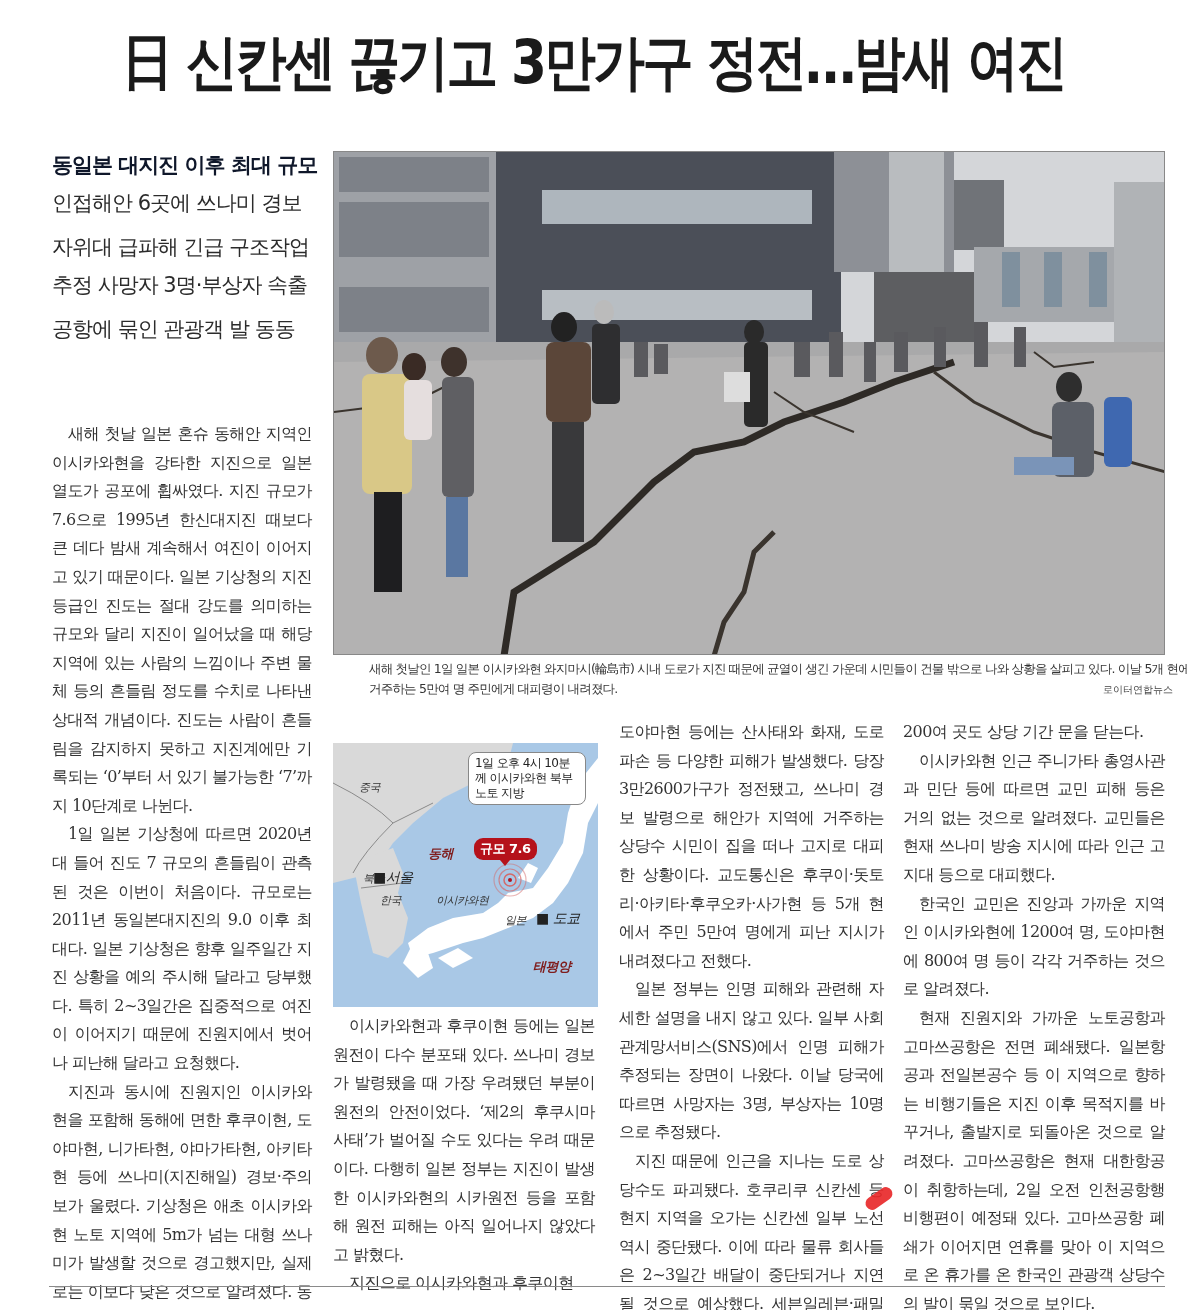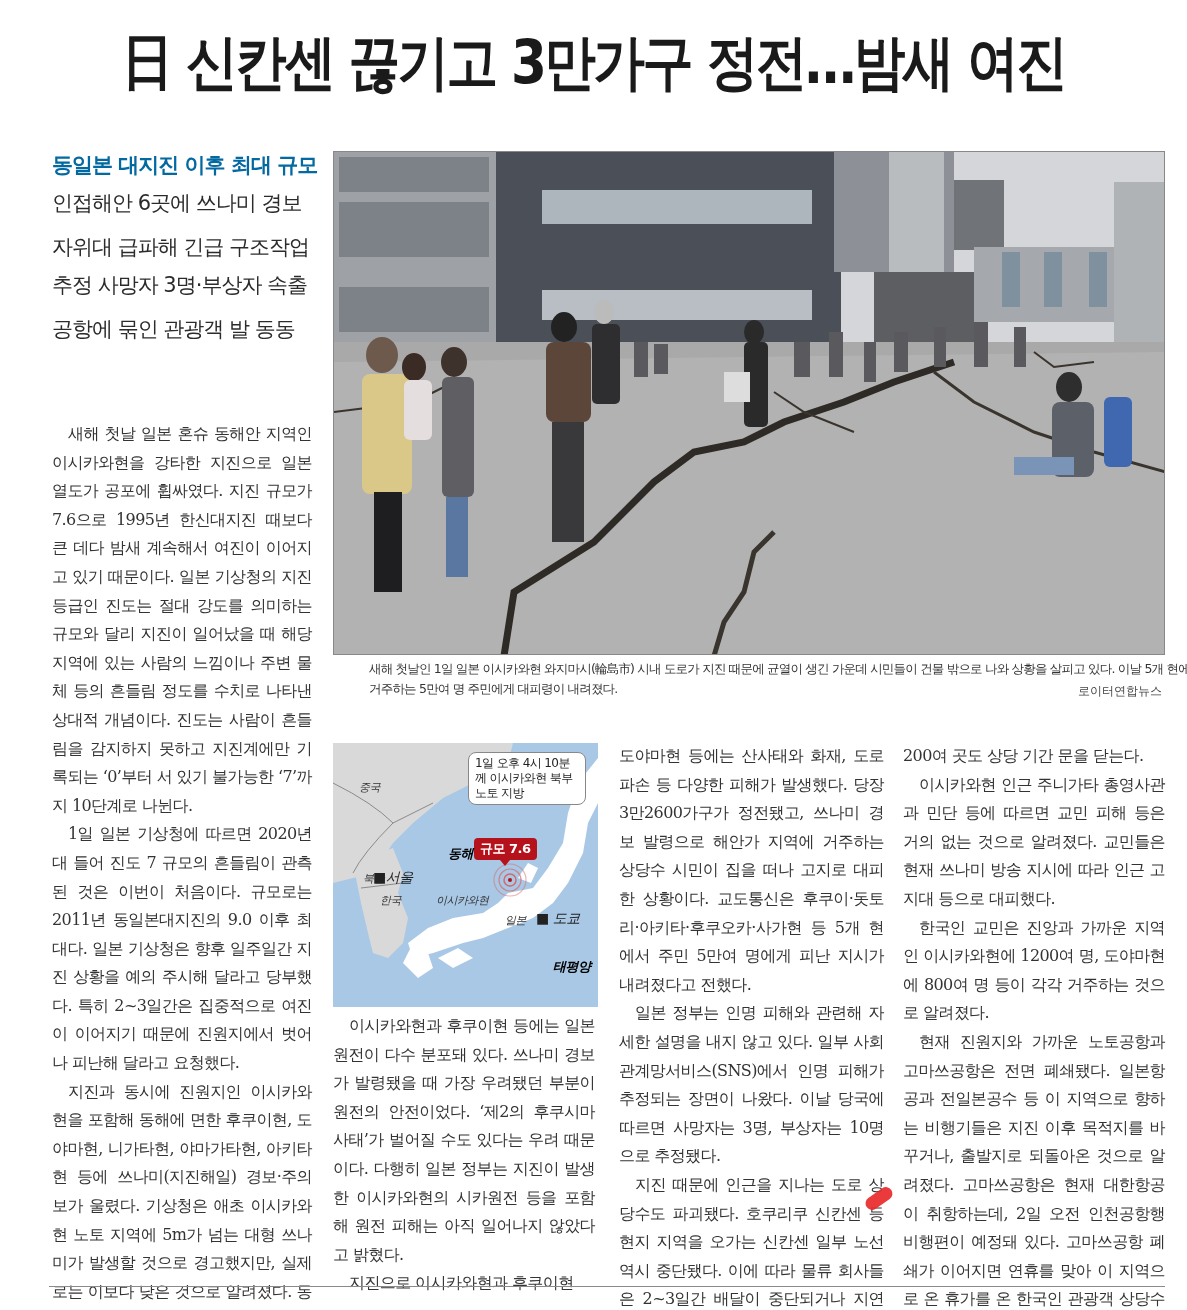--- a/index.html
+++ b/index.html
@@ -1,40 +1,40 @@
 <!DOCTYPE html>
 <html><head>
 <meta charset="utf-8">
 <style>
   html, body { margin: 0; padding: 0; background: #ffffff; }
   body { width: 1187px; height: 1310px; position: relative; overflow: hidden; font-family: "DejaVu Serif", serif; color: #2a2a2a; }
   .headline { position: absolute; left: 0; top: 22px; width: 1187px; text-align: center; font-family: "DejaVu Sans", sans-serif; font-weight: bold; font-size: 60px; letter-spacing: -3px; color: #1a1a1a; transform: scaleX(0.86); transform-origin: center; line-height: 80px; }
   .subheads { position: absolute; left: 52px; top: 146px; width: 280px; font-family: "DejaVu Sans", sans-serif; font-size: 21px; line-height: 38px; color: #2b2b2b; letter-spacing: -1px; }
   .subheads .sh { white-space: nowrap; }
-  .subheads .sh.bold { font-weight: bold; color: #0369a1; }
+  .subheads .sh.bold { font-weight: bold; color: #0f172a; }
   .subheads .gap { height: 6px; }
   .col { position: absolute; font-size: 16px; line-height: 28.6px; color: #333; text-align: justify; letter-spacing: -0.6px; }
   .col p { margin: 0; text-indent: 1em; }
-  .col p.noindent { text-indent: 0; margin-top: 24px; }
+  .col p.noindent { text-indent: 0; }
   .col1 { left: 52px; top: 420px; width: 260px; }
   .col2 { left: 333px; top: 1012px; width: 262px; }
   .col3 { left: 619px; top: 718px; width: 265px; }
   .col4 { left: 903px; top: 718px; width: 262px; }
   .photo { position: absolute; left: 333px; top: 151px; width: 832px; height: 504px; overflow: hidden; background: #c9c9c9; border: 1px solid #888; box-sizing: border-box; }
   .photo svg { display: block; }
   .caption { position: absolute; left: 333px; top: 659px; width: 832px; font-family: "DejaVu Sans", sans-serif; font-size: 12.5px; line-height: 20px; color: #333; letter-spacing: -0.8px; margin-left: 36px; }
-  .credit { position: absolute; right: 25px; top: 683px; font-family: "DejaVu Sans", sans-serif; font-size: 12px; color: #444; }
+  .credit { position: absolute; right: 14px; top: 683px; font-family: "DejaVu Sans", sans-serif; font-size: 10px; color: #444; }
   .map-title { position: absolute; left: 333px; top: 718px; font-family: "DejaVu Sans", sans-serif; font-weight: bold; font-size: 16px; color: #1a1a1a; letter-spacing: -0.5px; margin-top: 24px; }
   .map { position: absolute; left: 333px; top: 743px; width: 265px; height: 264px; background: #a9c8e6; overflow: hidden; }
   .map svg { position: absolute; left: 0; top: 0; }
   .mlabel { position: absolute; font-family: "DejaVu Sans", sans-serif; font-size: 11px; color: #333; letter-spacing: -0.5px; white-space: nowrap; font-style: italic; }
   .mlabel.big { font-size: 14px; color: #222; }
-  .mlabel.sea { font-size: 13px; font-weight: bold; color: #000000; margin-left: 20px; }
+  .mlabel.sea { font-size: 13px; font-weight: bold; color: #7f1d1d; }
   .callout { position: absolute; left: 135px; top: 9px; width: 118px; background: #fff; border: 1px solid #888; border-radius: 8px; padding: 3px 6px; box-sizing: border-box; font-family: "DejaVu Sans", sans-serif; font-size: 12px; line-height: 15px; color: #222; letter-spacing: -0.6px; }
-  .mag { position: absolute; left: 141px; top: 95px; background: #b5121b; color: #fff; font-family: "DejaVu Sans", sans-serif; font-weight: bold; font-size: 13px; padding: 2px 6px; border-radius: 4px; letter-spacing: -0.5px; }
+  .mag { position: absolute; left: 141px; top: 95px; background: #b5121b; color: #fff; font-family: "DejaVu Sans", sans-serif; font-weight: bold; font-size: 13px; padding: 2px 6px; border-radius: 9px; letter-spacing: -0.5px; }
   .mag:after { content: ""; position: absolute; left: 26px; bottom: -6px; border-left: 5px solid transparent; border-right: 5px solid transparent; border-top: 6px solid #b5121b; }
   .bottom-rule { position: absolute; left: 49px; top: 1286px; width: 1116px; height: 1px; background: #8a8a8a; }
   .marker { position: absolute; left: 864px; top: 1192px; width: 30px; height: 13px; background: #e8292a; border-radius: 8px; transform: rotate(-35deg); opacity: 0.92; }
 </style>
 </head>
 <body>
 
 <div class="headline">日 신칸센 끊기고 3만가구 정전…밤새 여진</div>
 
 <div class="subheads">

